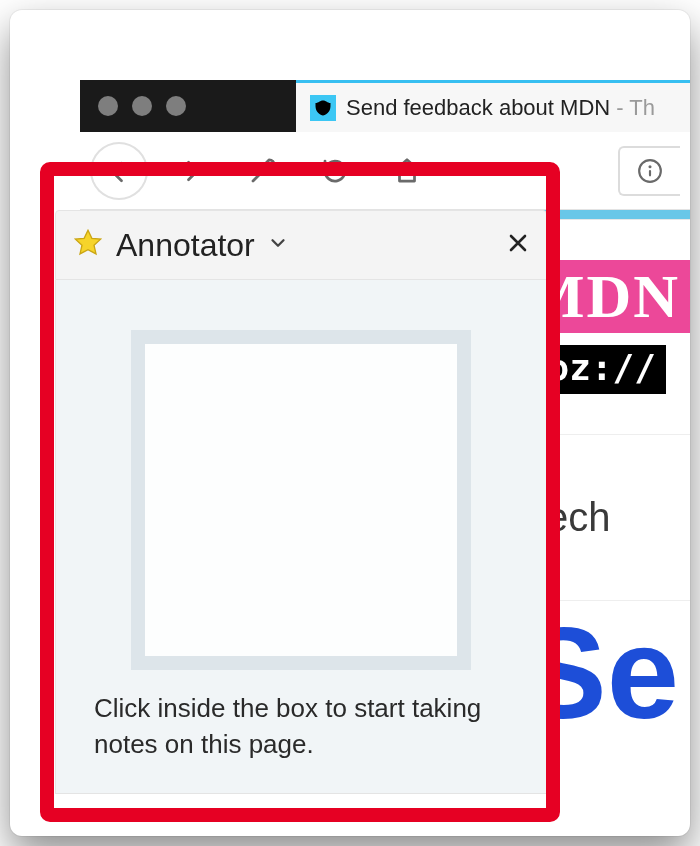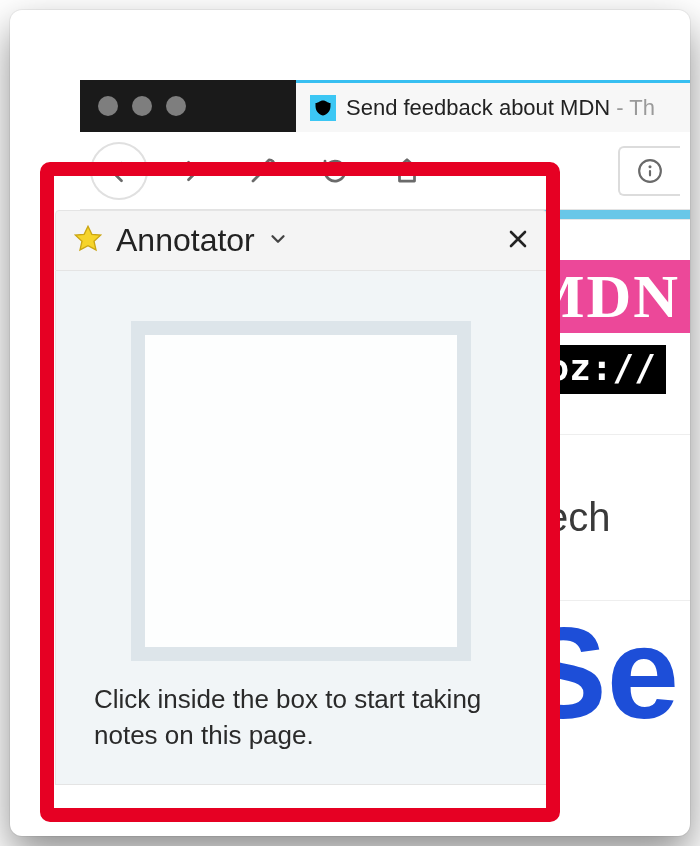--- a/index.html
+++ b/index.html
@@ -154,21 +154,21 @@
 
     
     .sidebar {
       position: absolute;
       top: 200px;
       left: 45px;
       width: 492px;
       z-index: 40;
     }
     .sb-header {
-      height: 61px;
+      height: 70px;
       background: #f4f4f4;
       border: 1px solid #e4e4e4;
       border-radius: 4px 4px 0 0;
       display: flex;
       align-items: center;
       padding: 0 16px;
       gap: 12px;
     }
     .star-icon svg { width: 32px; height: 32px; }
     .sb-title {

